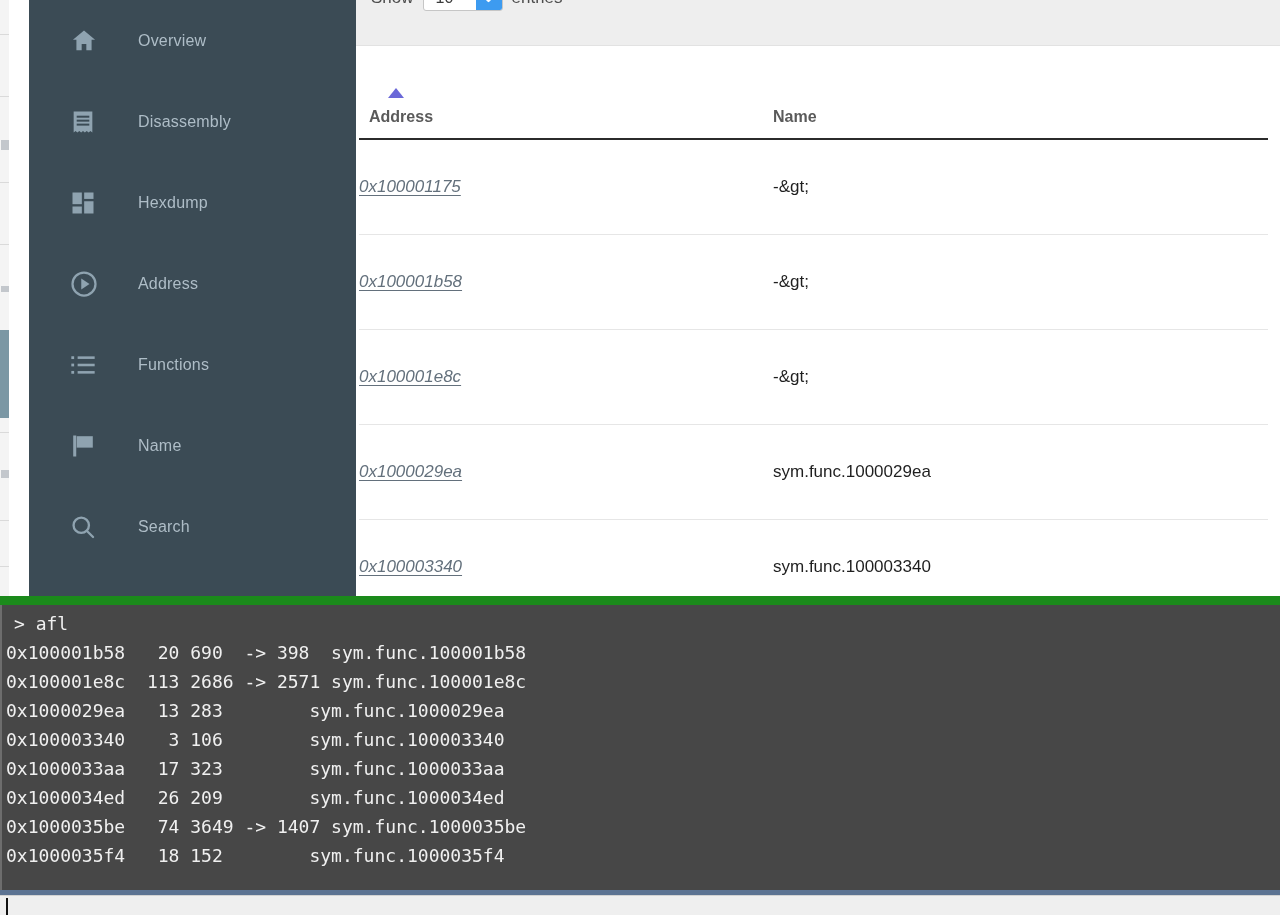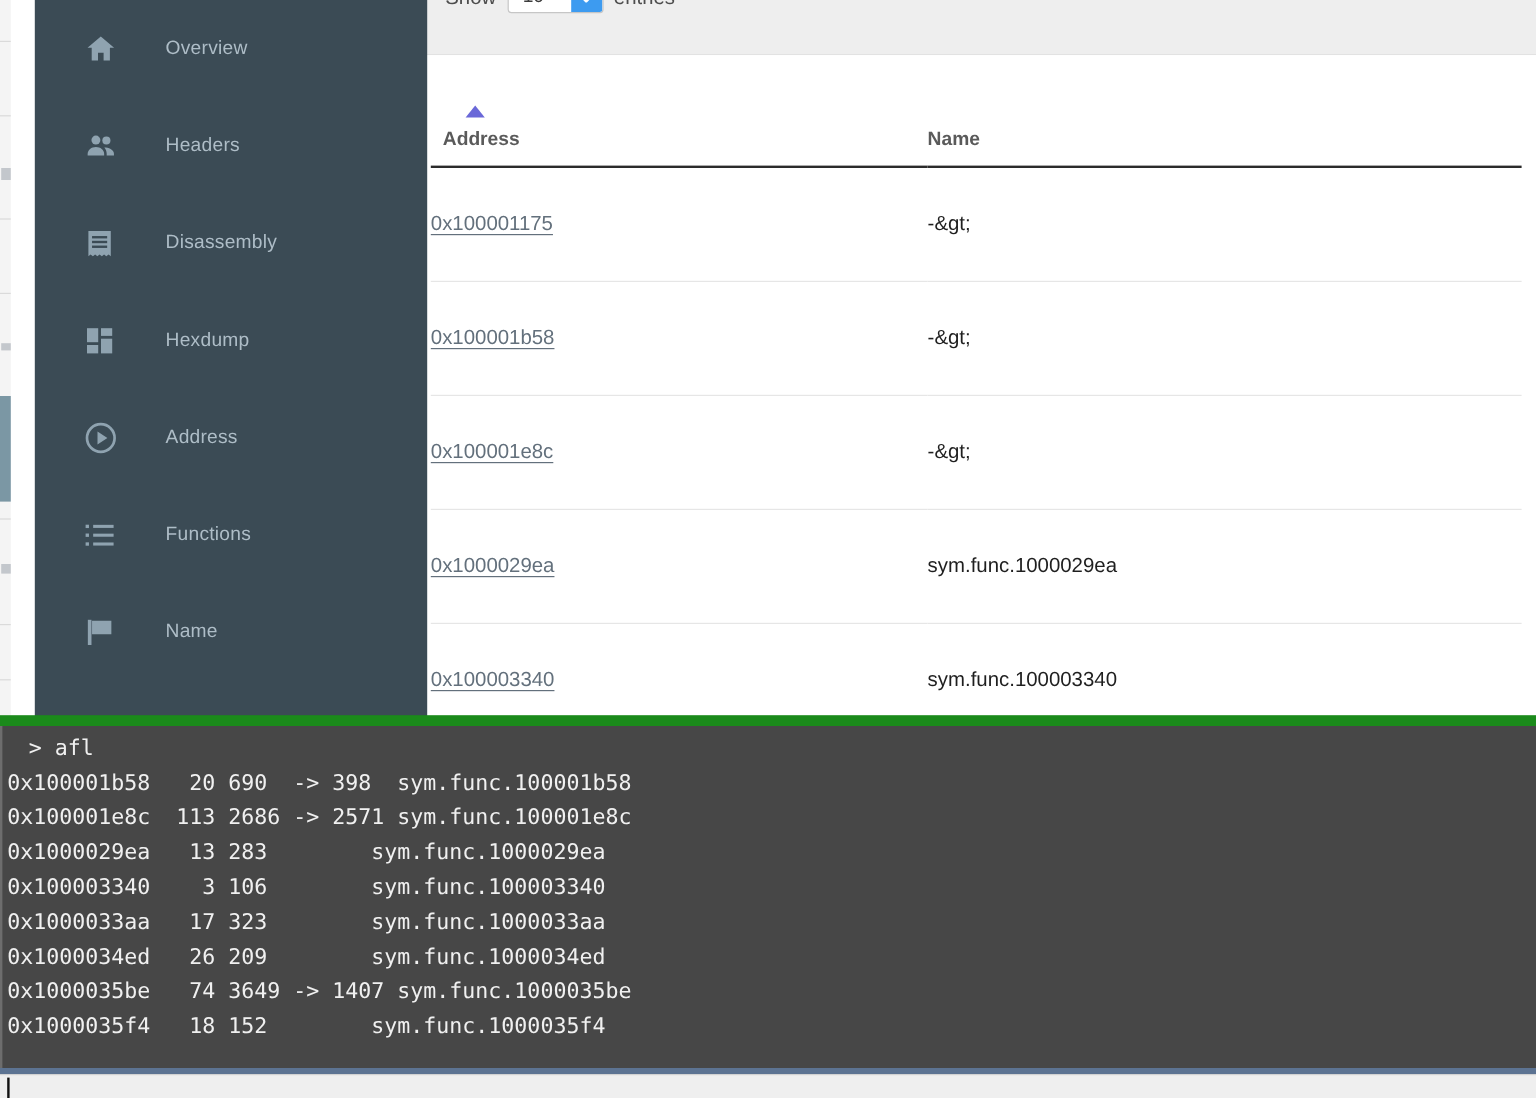--- a/index.html
+++ b/index.html
@@ -104,21 +104,21 @@
 
   table.dt tbody td {
     height: 95px;
     font-size: 17px;
     color: #1f1f1f;
     border-bottom: 1px solid #e6e6e6;
     vertical-align: middle;
     padding: 0;
   }
   table.dt tbody tr:last-child td { border-bottom: 1px solid #e6e6e6; }
-  td.addr { padding-left: 36px; }
+  td.addr { padding-left: 36px; font-style: italic; }
   td.addr a {
     color: #63707c;
     text-decoration: underline;
     text-underline-offset: 3px;
     font-size: 17px;
     cursor: pointer;
   }
   td.name { padding-left: 46px; color: #1c1c1c; }
 
   
@@ -163,21 +163,21 @@
     overflow: hidden;
   }
   .console-line {
     font-family: "DejaVu Sans Mono", "Liberation Mono", monospace;
     font-size: 18px;
     line-height: 29px;
     color: #f0f0f0;
     white-space: pre;
     padding-left: 4px;
   }
-  .console-line.prompt { padding-left: 22px; }
+  .console-line.prompt { padding-left: 12px; }
 
   .console-sep {
     position: absolute; left: 0; top: 890px; width: 1280px; height: 5px;
     background: #5c7392;
   }
   .console-input {
     position: absolute; left: 0; top: 895px; width: 1280px; height: 20px;
     background: #efefef;
     border-top: 1px solid #d2d2d2;
   }
@@ -277,31 +277,20 @@
 
       <div class="side-item">
         <span class="side-icon">
           <svg width="30" height="28" viewBox="0 0 24 24" aria-hidden="true">
             <path fill="currentColor" d="M12 3 L2.5 11 H5.5 V20 H10 V14.5 H14 V20 H18.5 V11 H21.5 Z"></path>
           </svg>
         </span>
         <span class="side-label">Overview</span>
       </div>
 
-      <div class="side-item">
-        <span class="side-icon">
-          <svg width="30" height="28" viewBox="0 0 24 24" aria-hidden="true">
-            <circle cx="8.5" cy="7.5" r="3.2" fill="currentColor"></circle>
-            <circle cx="16" cy="7.8" r="2.9" fill="currentColor"></circle>
-            <path fill="currentColor" d="M2.6 17.5c0-3 2.7-5 5.9-5s5.9 2 5.9 5v1H2.6z"></path>
-            <path fill="currentColor" d="M14.5 12.8c2.9 0 6.9 1.4 6.9 4.5v1.2h-5.2v-1.2c0-1.8-.7-3.3-1.7-4.5z"></path>
-          </svg>
-        </span>
-        <span class="side-label">Headers</span>
-      </div>
 
       <div class="side-item">
         <span class="side-icon">
           <svg width="28" height="28" viewBox="0 0 24 24" aria-hidden="true">
             <path fill="currentColor" d="M4 3h16v18l-1.6-1.2L16.8 21l-1.6-1.2L13.6 21 12 19.8 10.4 21 8.8 19.8 7.2 21 5.6 19.8 4 21z"></path>
             <rect x="6.6" y="6.6" width="10.8" height="1.7" fill="#3b4b55"></rect>
             <rect x="6.6" y="10" width="10.8" height="1.7" fill="#3b4b55"></rect>
             <rect x="6.6" y="13.4" width="10.8" height="1.7" fill="#3b4b55"></rect>
           </svg>
         </span>

